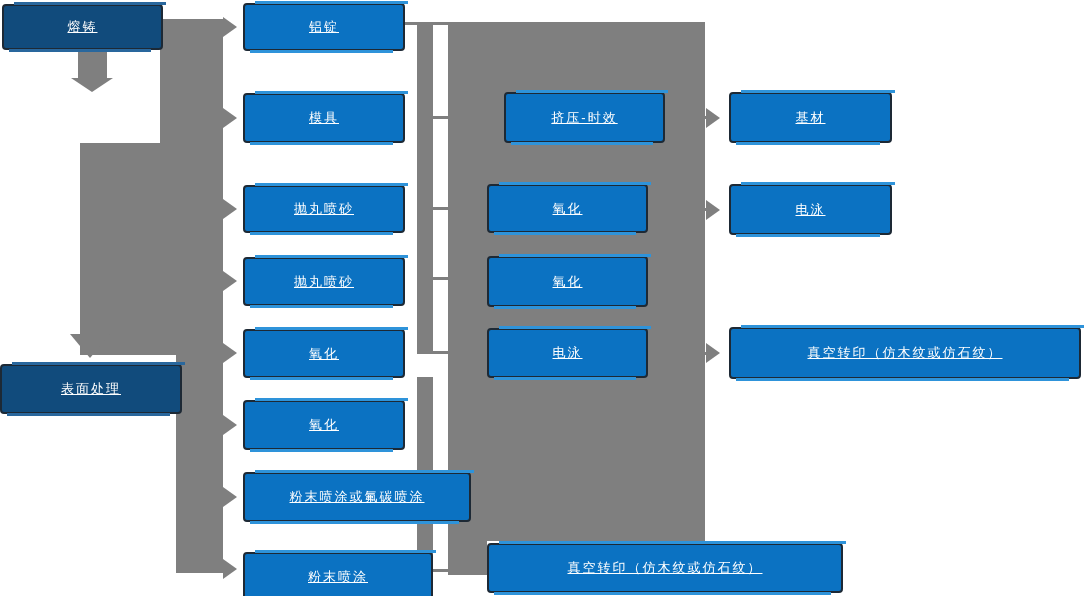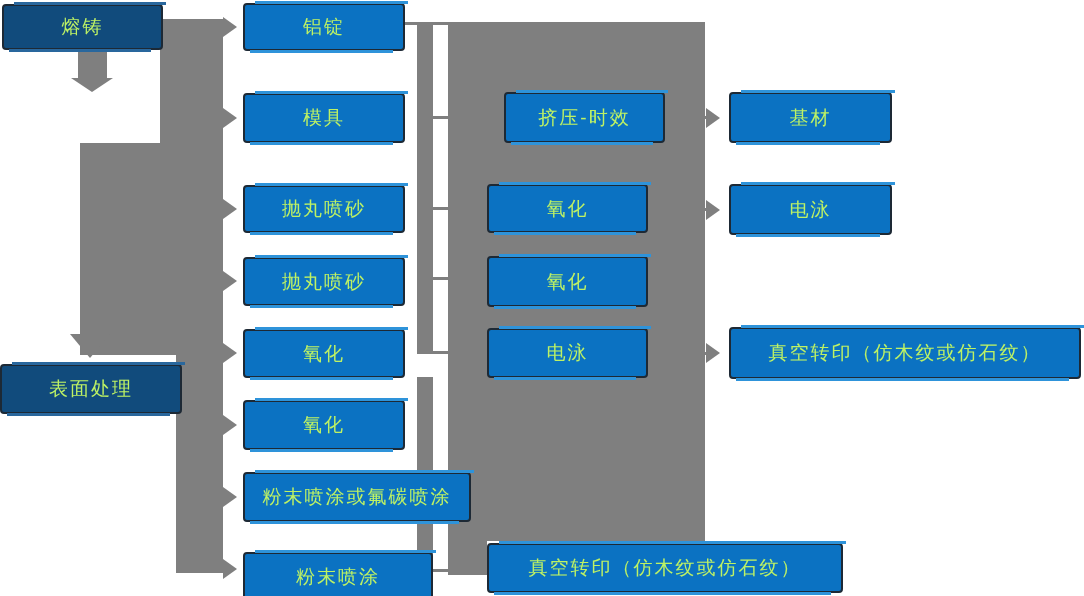--- a/index.html
+++ b/index.html
@@ -4,22 +4,22 @@
 <style>
   html,body{margin:0;padding:0;background:#ffffff;}
   #canvas{
     position:relative;width:1084px;height:596px;background:#ffffff;overflow:hidden;
     font-family:"Liberation Sans","DejaVu Sans",sans-serif;
   }
   
   .node{
     position:absolute;box-sizing:border-box;
     background:#0b72c2;border:2px solid #1d2935;border-radius:4px;
-    color:#bef264;display:flex;align-items:center;justify-content:center;
-    font-size:19px;letter-spacing:2px;white-space:nowrap;z-index:3;
+    color:#ffffff;display:flex;align-items:center;justify-content:center;
+    font-size:13px;letter-spacing:2px;white-space:nowrap;z-index:3;text-decoration:underline;
   }
   .node::before{ 
     content:"";position:absolute;top:-4px;left:10px;right:-5px;height:3px;background:#2e93da;
   }
   .node::after{ 
     content:"";position:absolute;bottom:-4px;left:5px;right:10px;height:3px;background:#2e93da;
   }
   .node.dark{background:#114b7c;}
   .node.dark::before,.node.dark::after{background:#29679d;}
   

